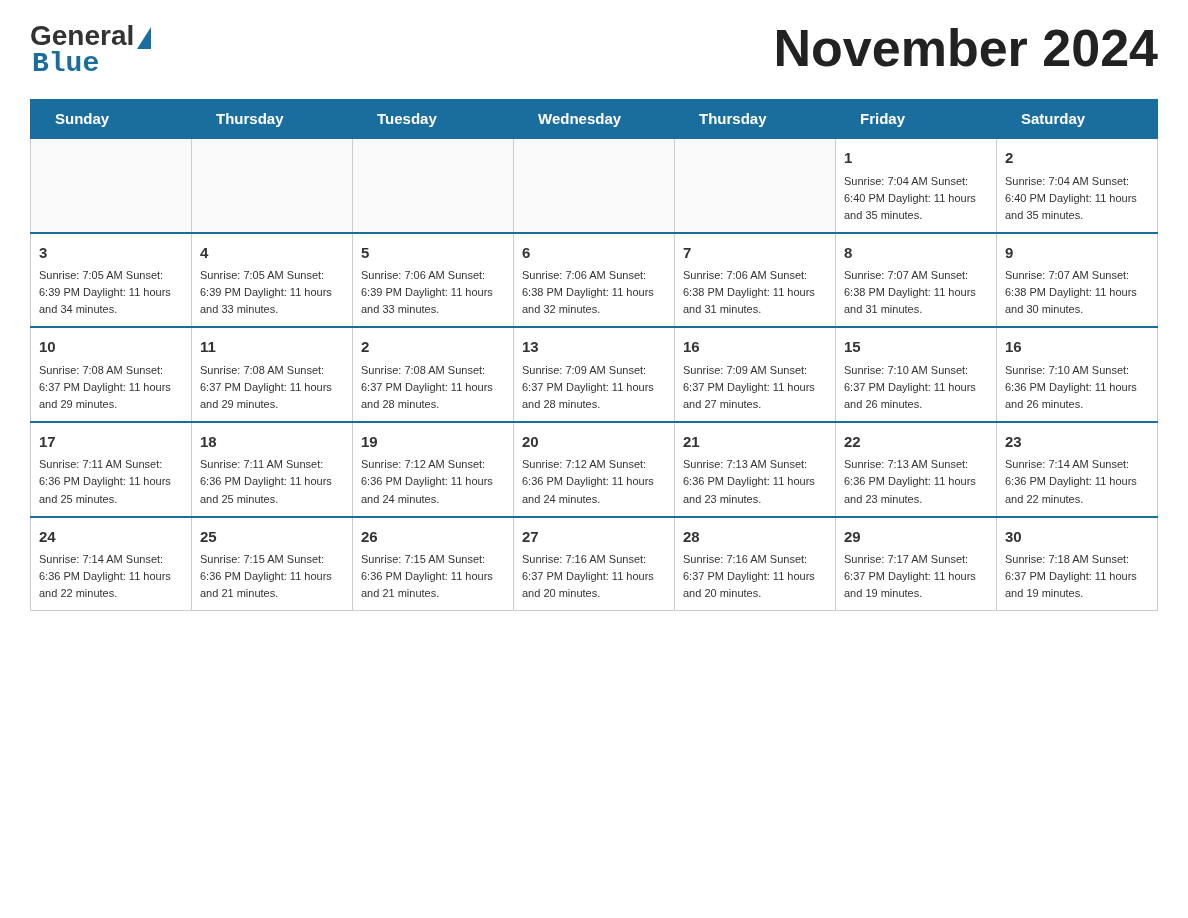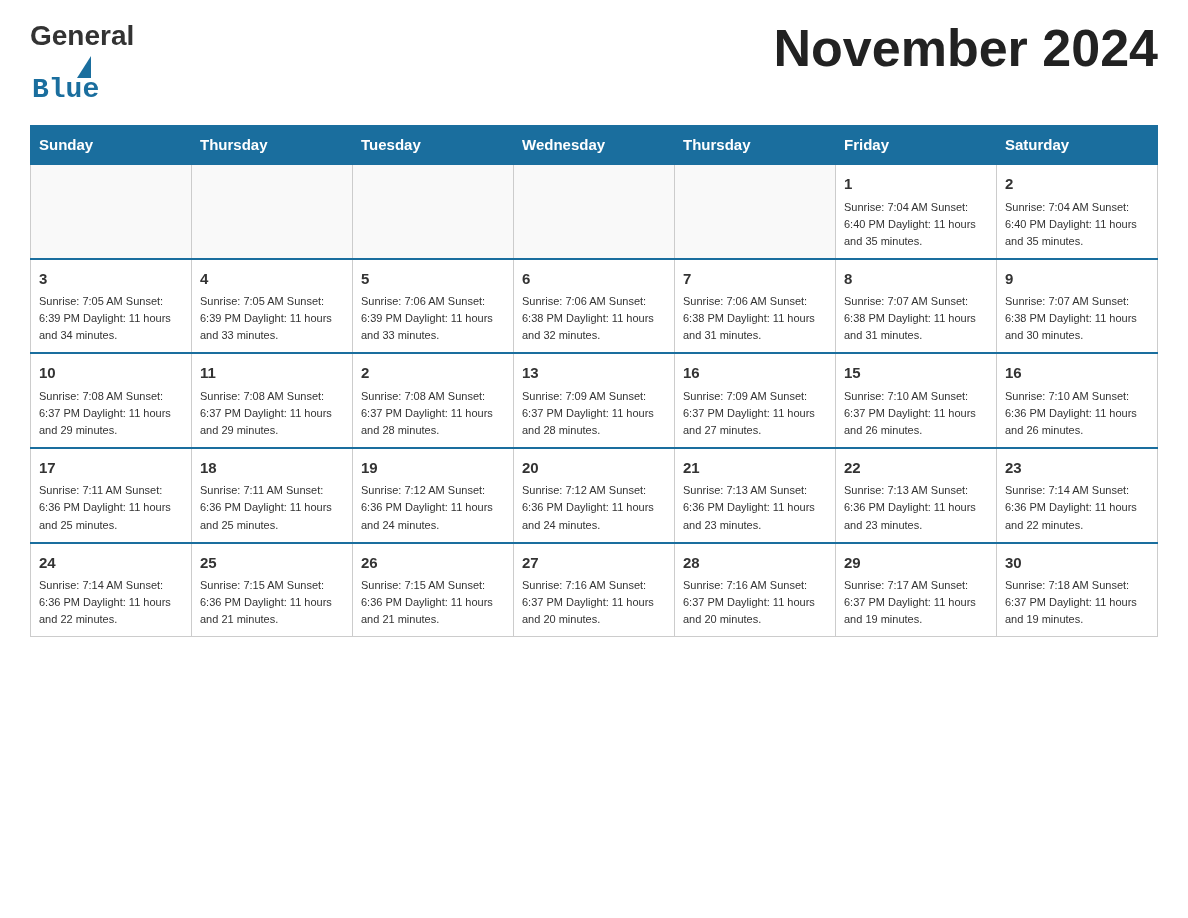--- a/index.html
+++ b/index.html
@@ -18,21 +18,20 @@
       margin-bottom: 20px;
     }
     .logo {
       display: flex;
       flex-direction: column;
       align-items: flex-start;
     }
     .logo-top {
       display: flex;
       align-items: center;
-      flex-direction: column;
     }
     .logo-text-general {
       font-size: 28px;
       font-weight: bold;
       color: #333;
     }
     .logo-triangle {
       width: 0;
       height: 0;
       border-left: 14px solid transparent;
@@ -63,21 +62,21 @@
       margin-top: 6px;
     }
     .calendar {
       width: 100%;
       border-collapse: collapse;
       border: 1px solid #aaa;
     }
     .calendar th {
       background-color: #1a6e9e;
       color: #fff;
-      padding: 10px 8px;
+      padding: 10px 24px;
       font-size: 15px;
       font-weight: bold;
       text-align: left;
       border: 1px solid #1a6e9e;
     }
     .calendar td {
       vertical-align: top;
       padding: 8px;
       border: 1px solid #ccc;
       width: calc(100% / 7);

